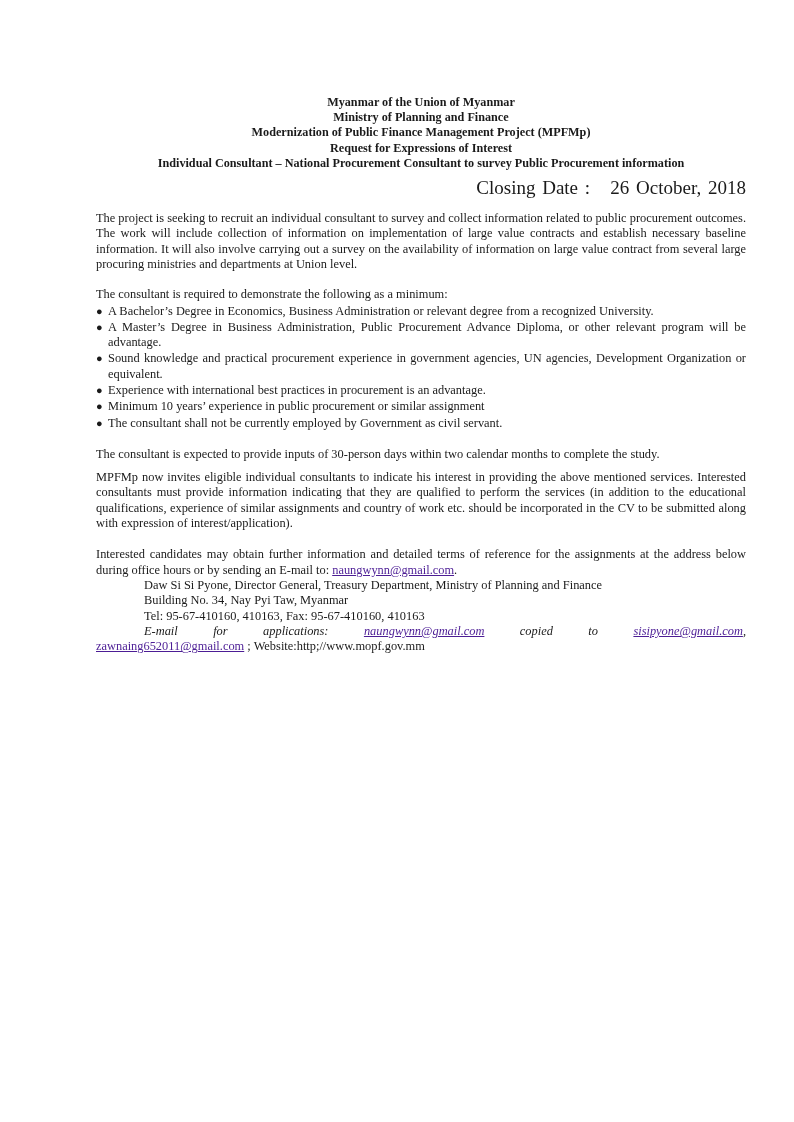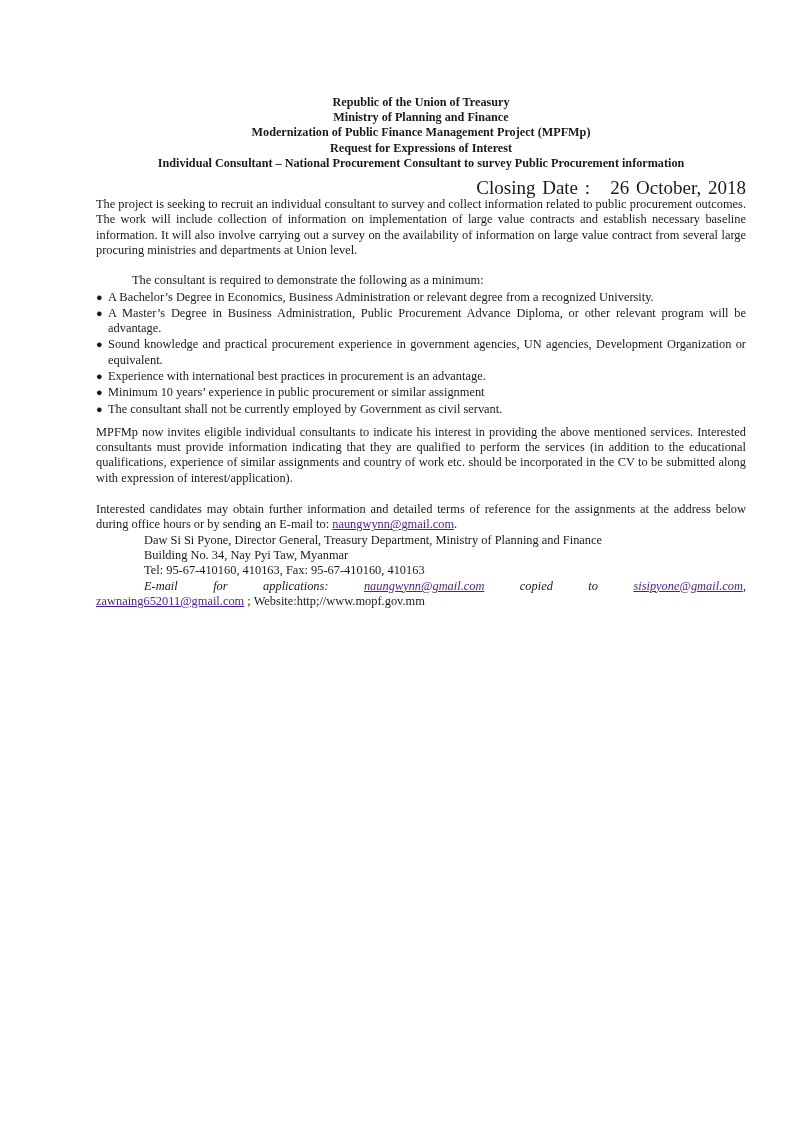--- a/index.html
+++ b/index.html
@@ -2,38 +2,38 @@
 <html><head>
 <meta charset="utf-8">
 <style>
   html, body { margin: 0; padding: 0; background: #ffffff; }
   body { width: 794px; height: 1122px; position: relative; overflow: hidden;
          font-family: "Liberation Serif", serif; color: #1a1a1a; font-size: 12.4px; }
   .page { position: absolute; left: 96px; top: 95px; width: 650px; }
   .hdr { text-align: center; font-weight: bold; font-size: 12.2px; line-height: 15.2px; }
   .closing { text-align: right; font-size: 19px; margin-top: 8px; line-height: 18px; word-spacing: 2px; }
   p { margin: 0; text-align: justify; line-height: 15.3px; }
-  .p1 { margin-top: 0; }
-  .p2 { margin-top: 15px; margin-left: 36px; }
+  .p1 { margin-top: 14px; }
+  .p2 { margin-top: 15px; }
   ul { margin: 0; padding: 0; list-style: none; }
   li { position: relative; padding-left: 12px; text-align: justify; line-height: 15.3px; margin-top: 1px; }
   li .bul { position: absolute; left: 0; top: 0; font-size: 11px; }
   .p3 { margin-top: 16px; }
   .p4 { margin-top: 8px; }
   .p5 { margin-top: 16px; }
   .indent { padding-left: 48px; line-height: 15.3px; }
   a { color: #4c1d95; text-decoration: underline; }
   .email-line { display: flex; justify-content: space-between; padding-left: 48px; line-height: 15.3px; font-style: italic; }
 </style>
 </head>
 <body>
 
 <div class="page">
   <div class="hdr">
-    <div>Republic of the Union of Treasury</div>
+    <div>Myanmar of the Union of Myanmar</div>
     <div>Ministry of Planning and Finance</div>
     <div>Modernization of Public Finance Management Project (MPFMp)</div>
     <div>Request for Expressions of Interest</div>
     <div>Individual Consultant – National Procurement Consultant to survey Public Procurement information</div>
   </div>
 
   <div class="closing">
     <span>Closing  Date :</span>&nbsp;&nbsp;
     <span>26  October, 2018</span>
   </div>
@@ -43,20 +43,21 @@
   <p class="p2">The consultant is required to demonstrate the following as a minimum:</p>
   <ul>
     <li><span class="bul">●</span><span>A Bachelor’s Degree in Economics, Business Administration or relevant degree from a recognized University.</span></li>
     <li><span class="bul">●</span><span>A Master’s Degree in Business Administration, Public Procurement Advance Diploma, or other relevant program will be advantage.</span></li>
     <li><span class="bul">●</span><span>Sound knowledge and practical procurement experience in government agencies, UN agencies, Development Organization or equivalent.</span></li>
     <li><span class="bul">●</span><span>Experience with international best practices in procurement is an advantage.</span></li>
     <li><span class="bul">●</span><span>Minimum 10 years’ experience in public procurement or similar assignment</span></li>
     <li><span class="bul">●</span><span>The consultant shall not be currently employed by Government as civil servant.</span></li>
   </ul>
 
+  <p class="p3">The consultant is expected to provide inputs of 30-person days within two calendar months to complete the study.</p>
 
   <p class="p4">MPFMp now invites eligible individual consultants to indicate his interest in providing the above mentioned services. Interested consultants must provide information indicating that they are qualified to perform the services (in addition to the educational qualifications, experience of similar assignments and country of work etc. should be incorporated in the CV to be submitted along with expression of interest/application).</p>
 
   <p class="p5"><span>Interested candidates may obtain further information and detailed terms of reference for the assignments at the address below during office hours or by sending an E-mail to: </span><a>naungwynn@gmail.com</a><span>.</span></p>
 
   <div class="indent">Daw Si Si Pyone, Director General, Treasury Department, Ministry of Planning and Finance</div>
   <div class="indent">Building No. 34, Nay Pyi Taw, Myanmar</div>
   <div class="indent">Tel: 95-67-410160, 410163, Fax: 95-67-410160, 410163</div>
 
   <div class="email-line">

